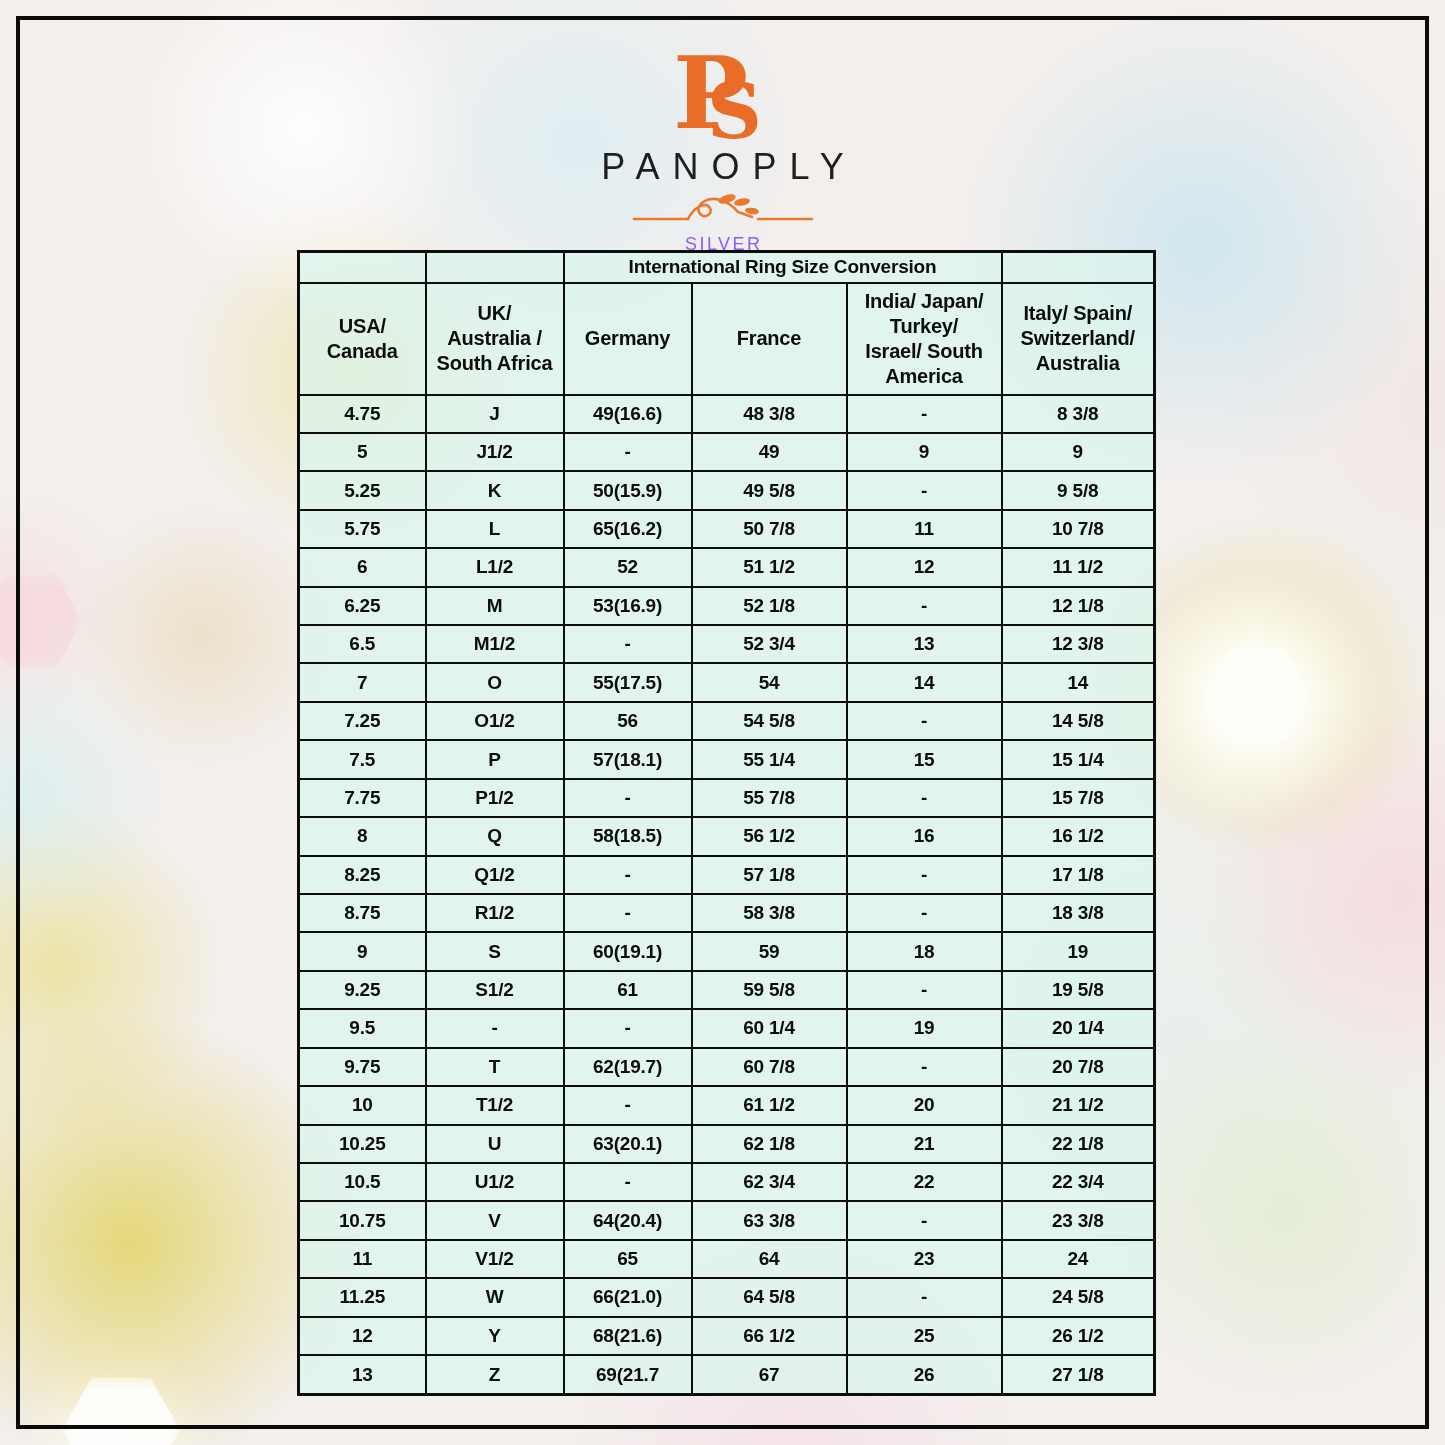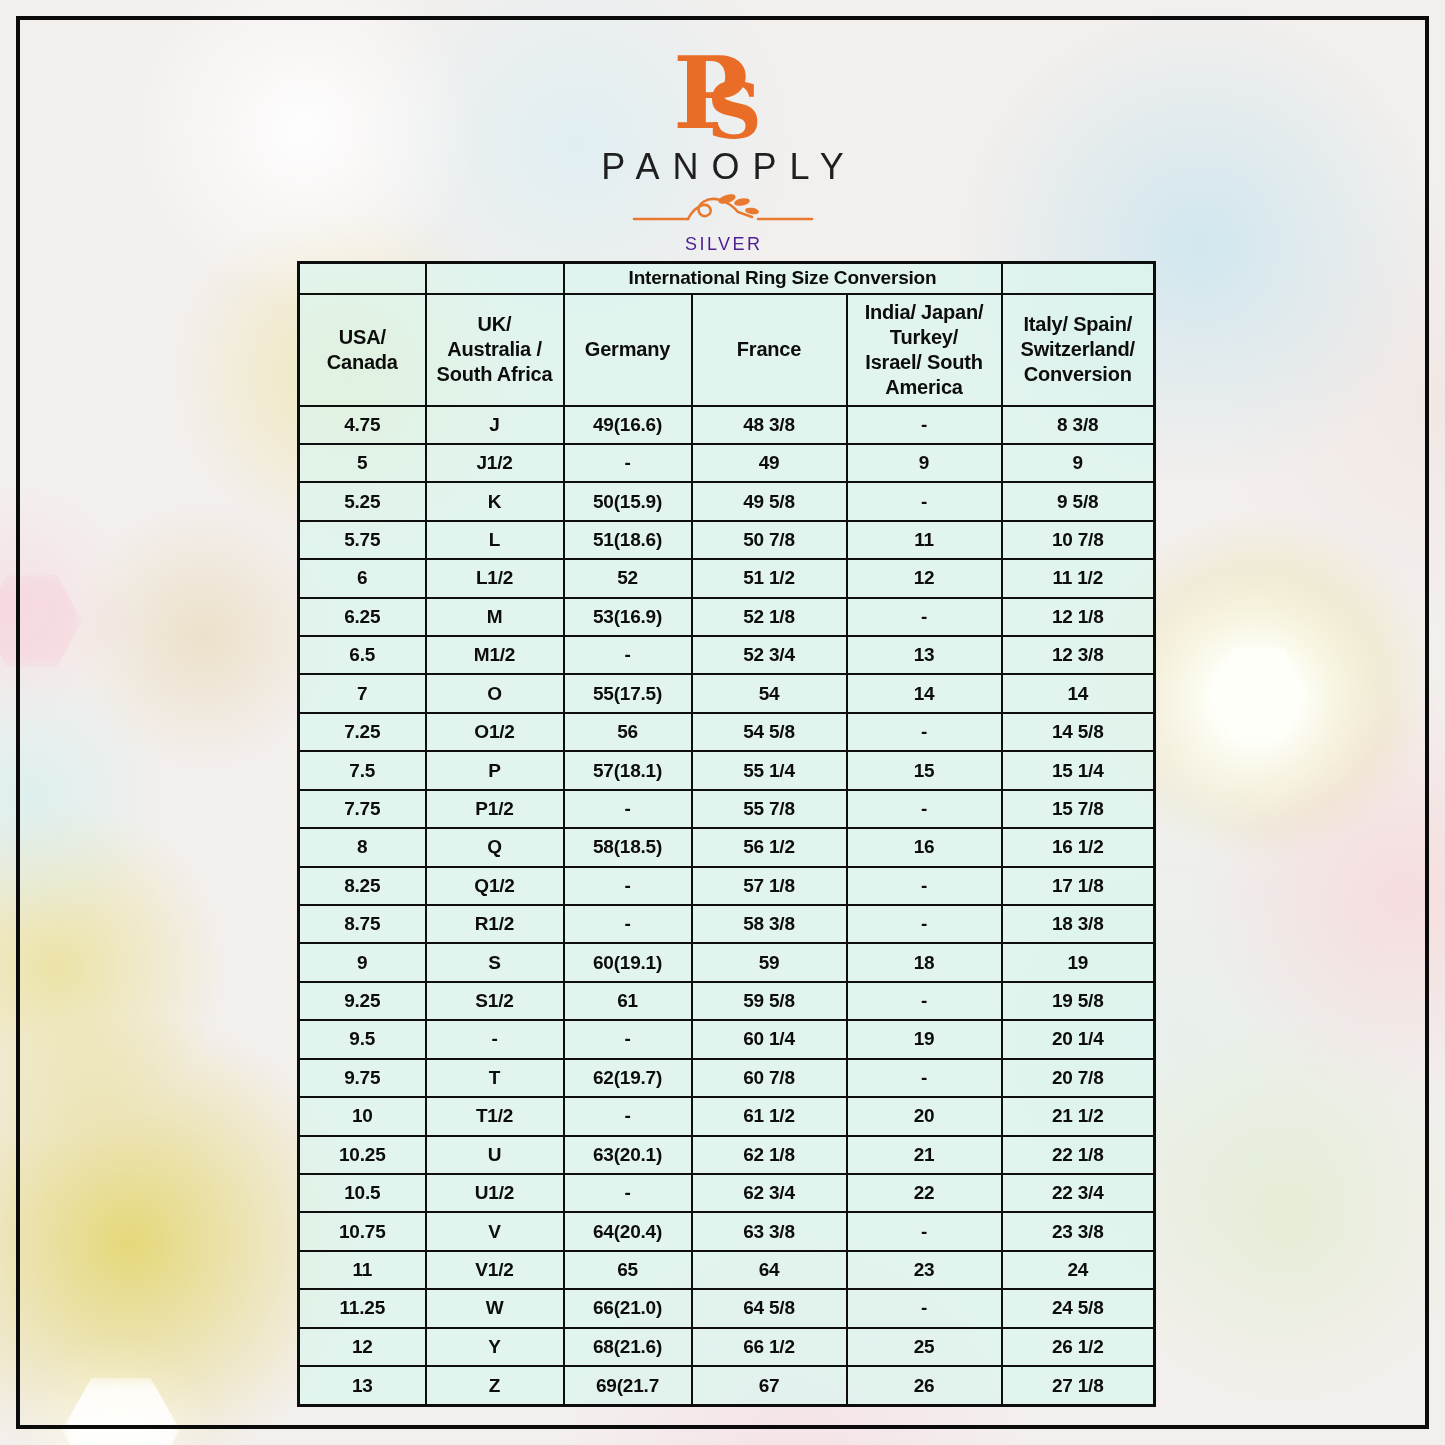--- a/index.html
+++ b/index.html
@@ -41,25 +41,25 @@
   }
 
   
   .logo-wrap{position:absolute;left:0;right:0;top:44px;text-align:center;}
   .monogram{display:block;margin:0 auto;}
   .brand-name{
     margin-top:4px;font-size:36px;font-weight:500;color:#1f1f1f;
     letter-spacing:13px;padding-left:13px;
   }
   .flourish{display:block;margin:4px auto 0 auto;}
-  .brand-sub{margin-top:0px;font-size:18px;font-weight:500;color:#4c1d95;letter-spacing:2.5px;padding-left:2.5px;}
+  .brand-sub{margin-top:0px;font-size:18px;font-weight:500;color:#8b5cf6;letter-spacing:2.5px;padding-left:2.5px;}
 
   
   table.ring{
-    position:absolute;left:297px;top:261px;width:856px;height:1146px;
+    position:absolute;left:297px;top:250px;width:856px;height:1146px;
     border-collapse:collapse;table-layout:fixed;
     border:3px solid #0d0d0d;
   }
   table.ring th, table.ring td{
     border:2px solid #0e0e0e;
     background:rgba(219,245,238,0.72);
     text-align:center;vertical-align:middle;
     color:#0d0d0d;font-weight:bold;
     padding:0;letter-spacing:-0.2px;
     overflow:hidden;
@@ -131,21 +131,21 @@
         </th>
         <th>
           <div>India/ Japan/</div>
           <div>Turkey/</div>
           <div>Israel/ South</div>
           <div>America</div>
         </th>
         <th>
           <div>Italy/ Spain/</div>
           <div>Switzerland/</div>
-          <div>Conversion</div>
+          <div>Australia</div>
         </th>
       </tr>
   </thead>
   <tbody id="table-body">
       <tr>
         <td>4.75</td>
         <td>J</td>
         <td>49(16.6)</td>
         <td>48 3/8</td>
         <td>-</td>
@@ -163,21 +163,21 @@
         <td>5.25</td>
         <td>K</td>
         <td>50(15.9)</td>
         <td>49 5/8</td>
         <td>-</td>
         <td>9 5/8</td>
       </tr>
       <tr>
         <td>5.75</td>
         <td>L</td>
-        <td>51(18.6)</td>
+        <td>65(16.2)</td>
         <td>50 7/8</td>
         <td>11</td>
         <td>10 7/8</td>
       </tr>
       <tr>
         <td>6</td>
         <td>L1/2</td>
         <td>52</td>
         <td>51 1/2</td>
         <td>12</td>

